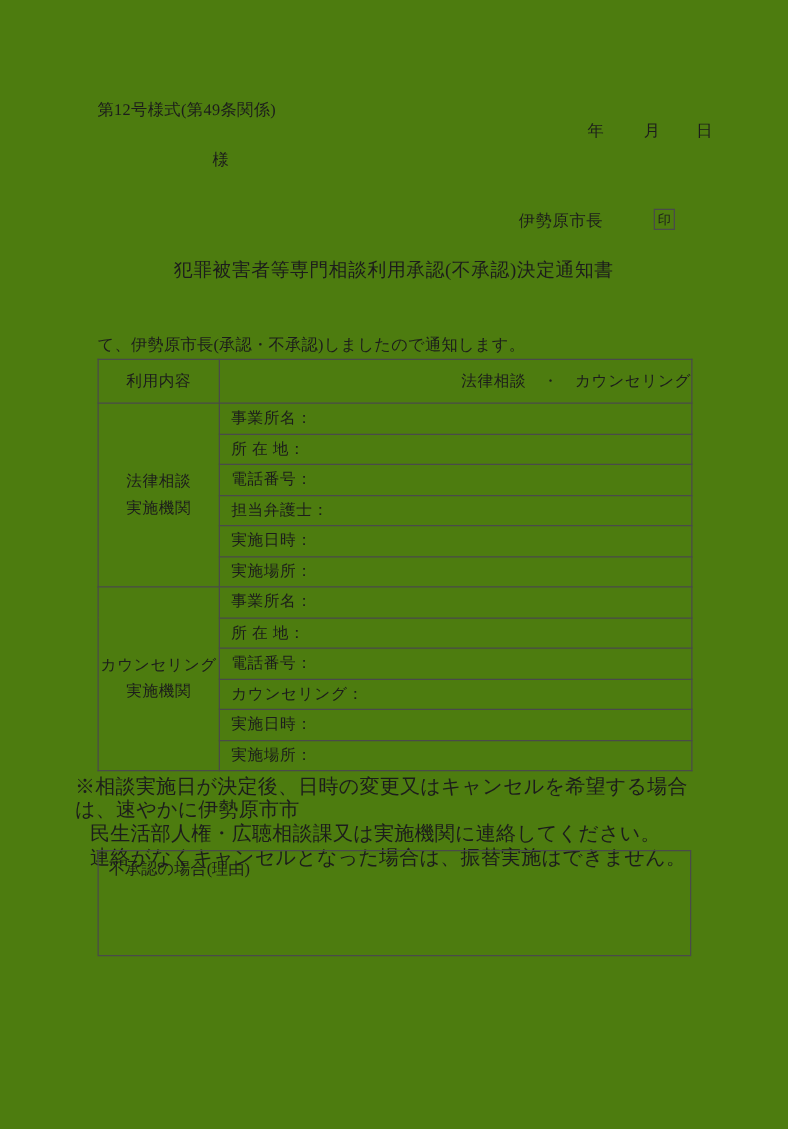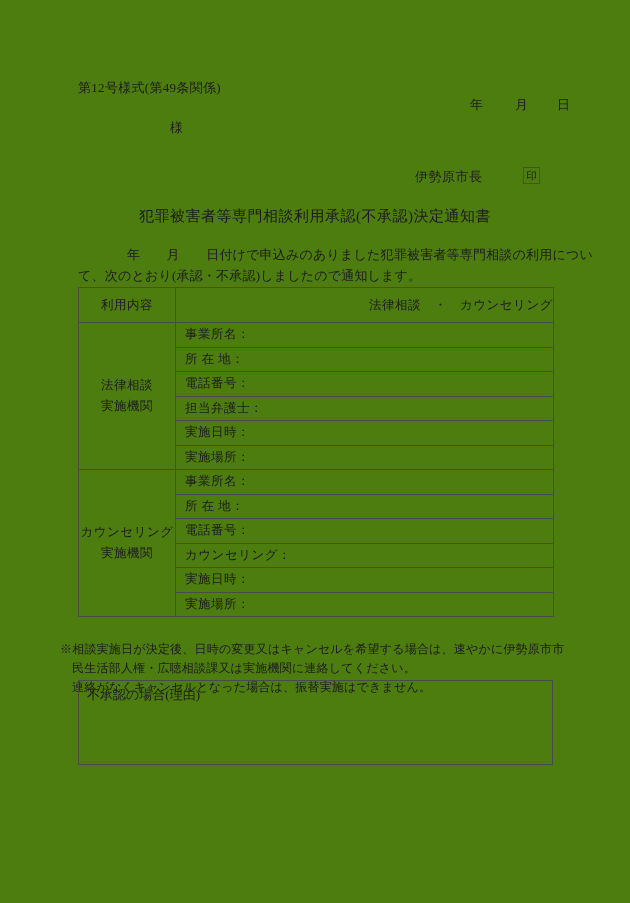--- a/index.html
+++ b/index.html
@@ -34,21 +34,21 @@
   }
   .main-table{border:1.5px solid #454545;}
   .col-group{width:97px;}
   .col-value{width:378px;}
   .main-table tr{height:24.5px;}
   .main-table tr.hrow{height:35px;}
   td.gcell{text-align:center;}
   td.gcell div{line-height:21px;}
   td.vcell{padding-left:9px;text-align:left;}
   td.vcenter{text-align:right;padding-left:0;}
-  .notes{position:absolute;left:60px;top:640px;width:512px;font-size:12px;line-height:19px;letter-spacing:0.2px;}
+  .notes{position:absolute;left:60px;top:620px;width:512px;font-size:16px;line-height:19px;letter-spacing:0.2px;}
   .notes .cont{padding-left:12px;}
   .reason-box{
     position:absolute;left:78px;top:680px;width:475px;height:85px;
     border:1.5px solid #4a4a4a;box-sizing:border-box;padding:5px 8px;
   }
 </style>
 </head>
 <body>
 
 <div class="page">
@@ -64,22 +64,21 @@
   <div class="abs addressee">様</div>
 
   <div class="abs sender">伊勢原市長</div>
 
   <div class="abs seal-box">
     <span>印</span>
   </div>
 
   <div class="abs doc-title">犯罪被害者等専門相談利用承認(不承認)決定通知書</div>
 
-  <div class="abs body-line1">年　　月　　日付けで申込みのありました犯罪被害者等専門相談の利用につい</div>
-  <div class="abs body-line2">て、次のとおり(承認・不承認)しましたので通知します。</div>
+  <div class="abs body-line2">て、伊勢原市長(承認・不承認)しましたので通知します。</div>
 
   <table class="main-table">
     <colgroup>
         <col class="col-group">
         <col class="col-value">
       </colgroup>
     <tbody>
       <tr class="hrow">
         <td class="gcell">利用内容</td>
         <td class="vcell vcenter">法律相談　・　カウンセリング</td>

